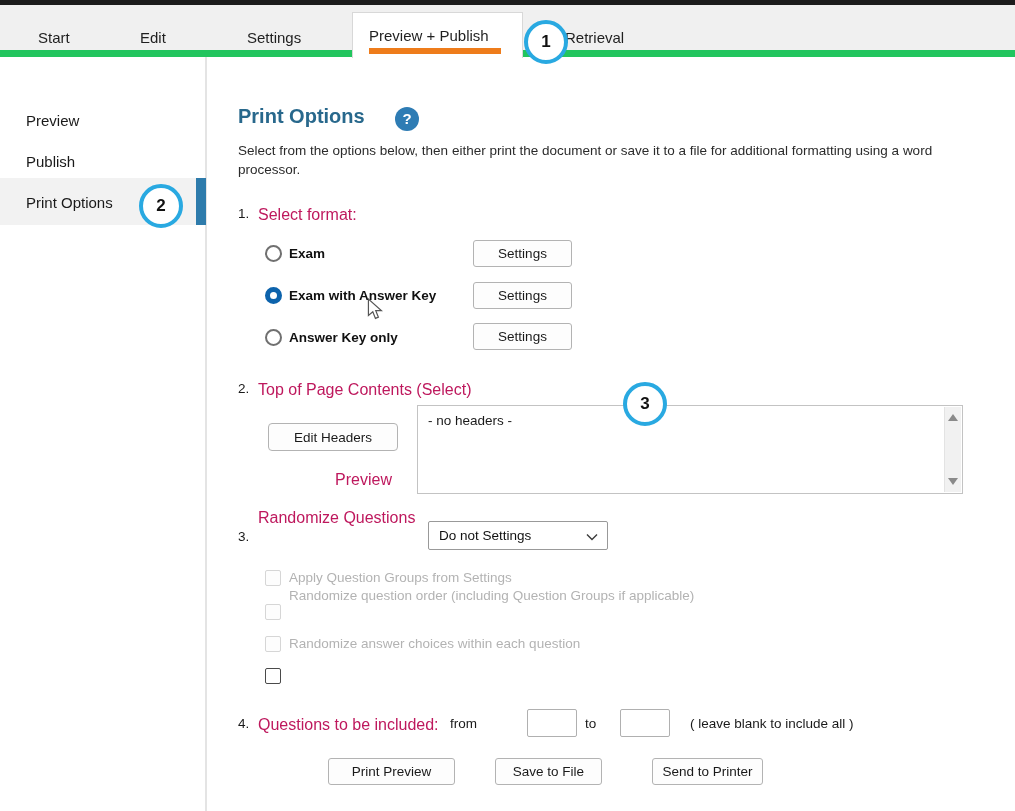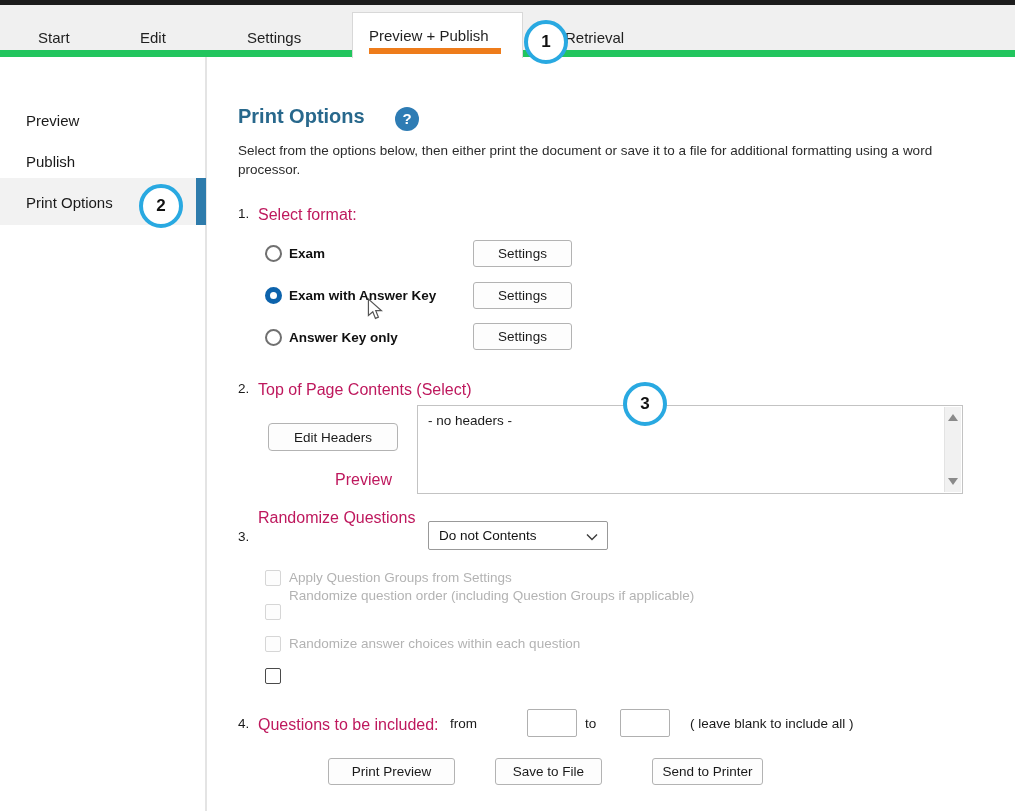--- a/index.html
+++ b/index.html
@@ -138,21 +138,21 @@
       <div class="scrollbar">
         <div class="sb-arrow sb-up"></div>
         <div class="sb-arrow sb-down"></div>
       </div>
     </div>
 
     <span class="sec-num" style="left:238px; top:472px">3.</span>
     <span class="sec-text" style="left:258px; top:452px">Randomize Questions</span>
 
     <div class="dropdown">
-      <span class="val">Do not Contents</span>
+      <span class="val">Do not Settings</span>
       <svg class="chev" width="12" height="8" viewBox="0 0 12 8">
           <polyline points="1,1.5 6,6.5 11,1.5" fill="none" stroke="#3c3c3c" stroke-width="1.4"></polyline>
         </svg>
     </div>
 
     <div class="cbx dis" style="top:513px"></div>
     <span class="cbx-label dis" style="top:513px">Apply Question Groups from Settings</span>
 
     <div class="cbx dis" style="top:547px"></div>
     <span class="cbx-label dis" style="top:531px">Randomize question order (including Question Groups if applicable)</span>

